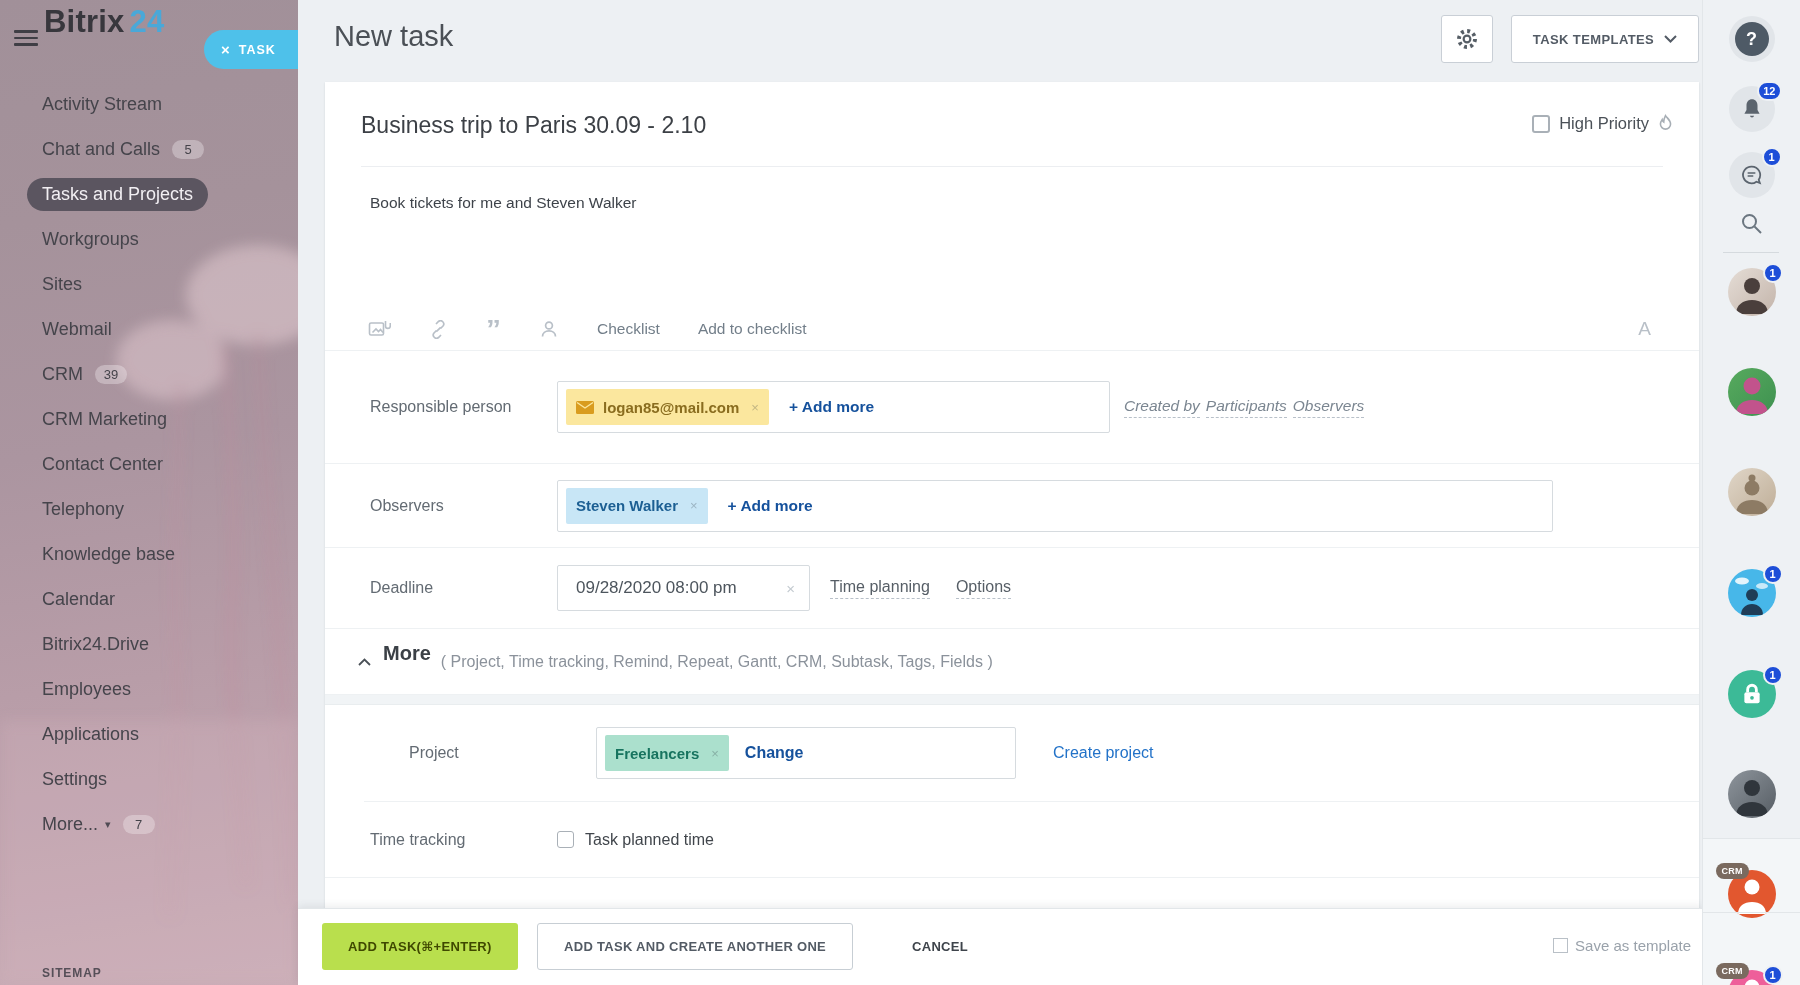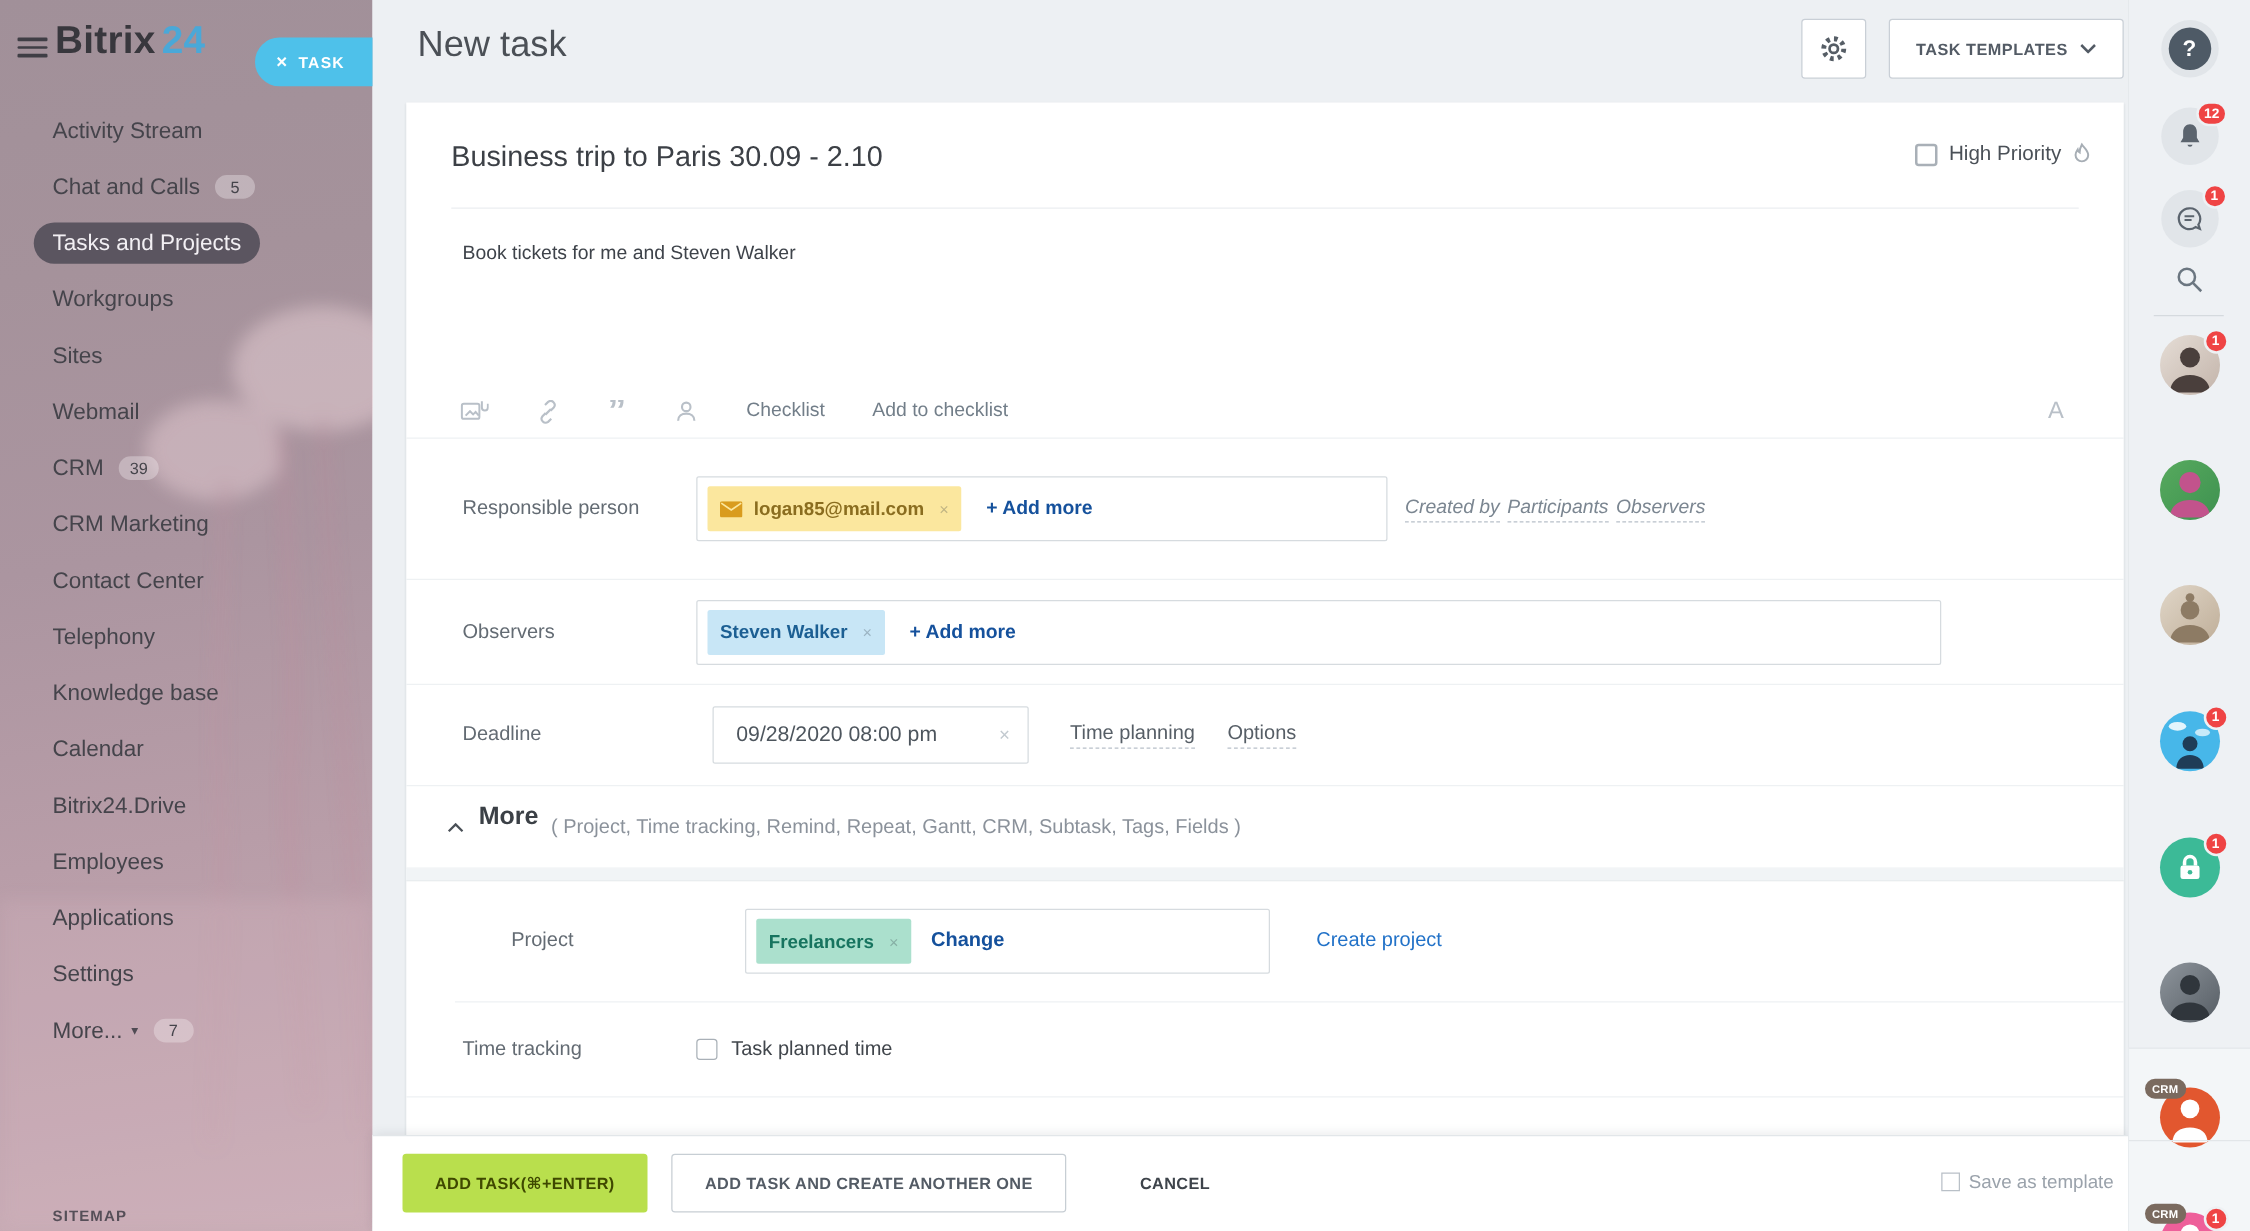--- a/index.html
+++ b/index.html
@@ -6,21 +6,21 @@
   body{width:1800px;height:985px;overflow:hidden;background:#edf0f3;
        font-family:"Liberation Sans","DejaVu Sans",sans-serif;color:#3e434a;}
   .app{position:relative;width:1800px;height:985px;}
 
   
   .sidebar{position:absolute;left:0;top:0;width:298px;height:985px;overflow:hidden;
     background:linear-gradient(172deg,#a19099 0%,#a5929b 22%,#ab95a0 45%,#b89da8 68%,#c2a6b0 88%,#c9adb6 100%);}
   .sidebar .deco{position:absolute;inset:0;pointer-events:none;}
   .hamburger{position:absolute;left:14px;top:30px;width:24px;height:17px;cursor:pointer;}
   .hamburger i{display:block;height:2.5px;background:#3f3e45;margin-bottom:4px;border-radius:1px;}
-  .logo{position:absolute;left:44px;top:14px;font-size:31px;font-weight:600;color:#38373d;letter-spacing:.2px;}
+  .logo{position:absolute;left:44px;top:4px;font-size:31px;font-weight:600;color:#38373d;letter-spacing:.2px;}
   .logo .logo24{color:#4aa8d8;margin-left:5px;}
   .task-tab{position:absolute;right:0;top:30px;height:39px;width:94px;background:#4ec1ea;
     border-radius:20px 0 0 20px;display:flex;align-items:center;padding-left:17px;box-sizing:border-box;
     color:#fff;cursor:pointer;}
   .task-tab .tab-close{font-size:15px;font-weight:bold;margin-right:9px;line-height:1;}
   .task-tab .tab-label{font-size:12.5px;font-weight:bold;letter-spacing:1px;}
   .menu{position:absolute;top:82px;left:0;right:0;}
   .menu-item{height:45px;display:flex;align-items:center;padding-left:42px;font-size:18px;color:#45444b;cursor:pointer;}
   .menu-item .mlabel{white-space:nowrap;}
   .menu-item.selected .mlabel{background:#5b5560;color:#f2eff3;border-radius:17px;padding:6px 15px;margin-left:-15px;}
@@ -51,21 +51,21 @@
 
   .toolbar{position:absolute;left:43px;top:232px;height:30px;display:flex;align-items:center;gap:38px;}
   .tb-icon{display:flex;align-items:center;cursor:pointer;}
   .quote-glyph{font-size:30px;line-height:14px;color:#b9c0c8;font-weight:bold;height:18px;overflow:hidden;}
   .t-link{font-size:15.5px;color:#727e89;cursor:pointer;}
   .font-a{position:absolute;right:48px;top:236px;font-size:19px;color:#b9c0c8;cursor:pointer;}
 
   .fields{position:absolute;left:0;right:0;top:268px;border-top:1px solid #eef1f3;}
   .frow{display:flex;align-items:center;padding-left:45px;border-bottom:1px solid #eef1f3;position:relative;}
   .flabel{width:187px;font-size:16px;color:#636b73;flex-shrink:0;}
-  .row-resp{height:112px;} .row-obs{height:83px;} .row-dead{height:80px;gap:13px;} .row-more{height:65px;padding-left:33px;}
+  .row-resp{height:112px;} .row-obs{height:83px;} .row-dead{height:80px;} .row-more{height:65px;padding-left:33px;}
   .band{height:9px;background:#f1f4f6;border-bottom:1px solid #e9edef;}
   .row-proj{height:96px;margin-left:39px;} .row-time{height:75px;} .row-remind{height:92px;border-bottom:none;}
 
   .box{border:1px solid #d6dbdf;border-radius:2px;background:#fff;display:flex;align-items:center;box-sizing:border-box;}
   .box-resp{width:553px;height:52px;padding-left:8px;gap:20px;}
   .box-obs{width:996px;height:52px;padding-left:8px;gap:20px;}
   .box-dead{width:253px;height:46px;padding:0 14px 0 18px;font-size:17px;color:#4d555d;justify-content:space-between;cursor:text;}
   .box-proj{width:420px;height:52px;padding-left:8px;gap:16px;}
   .chip{height:36px;display:flex;align-items:center;border-radius:2px;padding:0 10px;gap:9px;
     font-size:15px;font-weight:bold;cursor:default;}
@@ -98,21 +98,21 @@
   
   .rail{position:absolute;right:0;top:0;width:97px;height:985px;background:#eef1f4;border-left:1px solid #e2e6e9;}
   .rail-sec{position:absolute;left:0;right:0;background:#f3f6f8;}
   .rail-sep{position:absolute;left:0;right:0;border-top:1px solid #e2e6e9;}
   .r-item{position:absolute;left:50%;transform:translateX(-50%);cursor:pointer;}
   .icon-circle{width:46px;height:46px;border-radius:50%;background:#e1e5e9;display:flex;align-items:center;justify-content:center;}
   .help-in{width:34px;height:34px;border-radius:50%;background:#4e5a66;color:#fff;font-size:18px;font-weight:bold;
     display:flex;align-items:center;justify-content:center;}
   .avatar{width:48px;height:48px;border-radius:50%;position:relative;display:flex;align-items:center;justify-content:center;overflow:visible;}
   .avatar svg{border-radius:50%;}
-  .rbadge{position:absolute;top:-5px;right:-7px;min-width:20px;height:20px;border-radius:10px;background:#ef4444;
+  .rbadge{position:absolute;top:-5px;right:-7px;min-width:20px;height:20px;border-radius:10px;background:#1d4ed8;
     border:2px solid #eef1f4;color:#fff;font-size:11px;font-weight:bold;display:flex;align-items:center;
     justify-content:center;padding:0 4px;box-sizing:border-box;}
   .crm-pill{position:absolute;top:-7px;left:-12px;background:#7a6a5f;color:#fff;font-size:9px;font-weight:bold;
     padding:3px 6px;border-radius:9px;letter-spacing:.3px;}
   .rail-divider{position:absolute;left:20px;width:56px;border-top:1px solid #d5dade;}
 </style>
 </head>
 <body>
 
 <div class="app">

